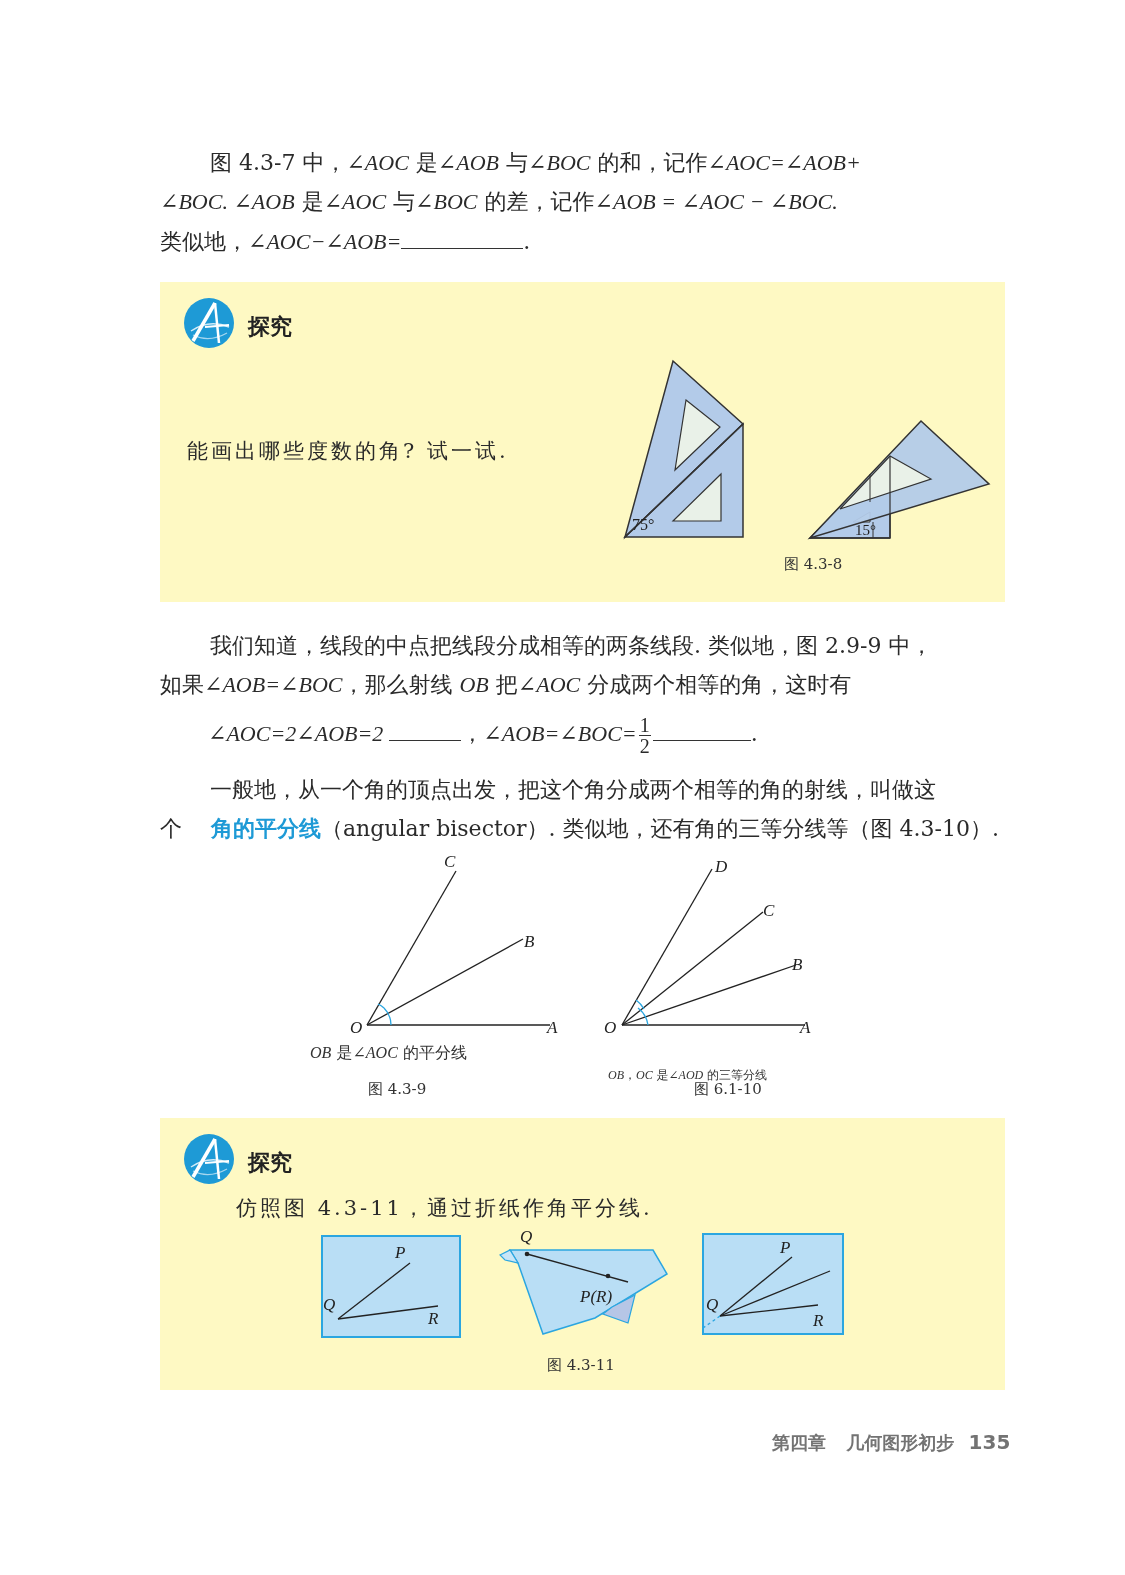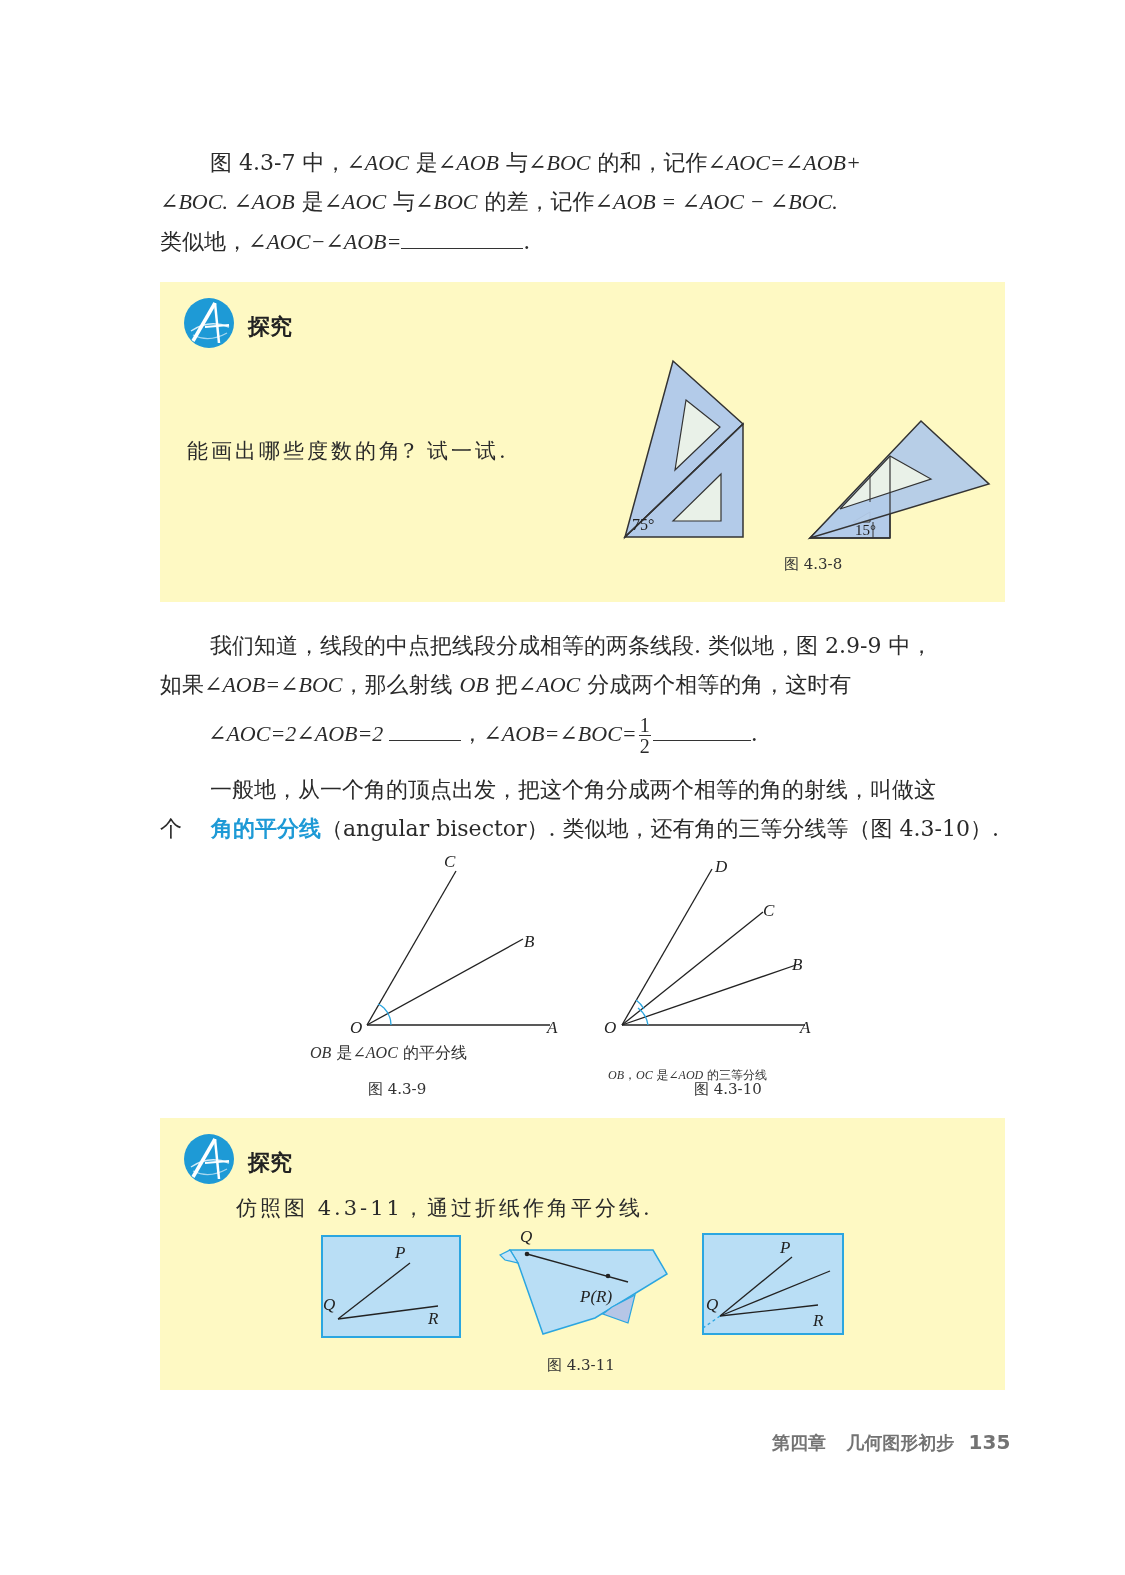--- a/index.html
+++ b/index.html
@@ -112,21 +112,21 @@
   <path d="M36 150 A28 28 0 0 1 44 159" stroke="#2ba6e0" stroke-width="1.3" fill="none"></path>
   <text class="fig-label" x="4" y="183">O</text>
   <text class="fig-label" x="200" y="183">A</text>
   <text class="fig-label" x="192" y="120">B</text>
   <text class="fig-label" x="163" y="66">C</text>
   <text class="fig-label" x="115" y="22">D</text>
 </svg>
 <div class="abs caption" style="left:608px; top:1043px; font-size:12px;margin-top:24px;">
   <span class="math">OB</span><span>，</span><span class="math">OC</span><span> 是</span><span class="math">∠AOD</span><span> 的三等分线</span>
 </div>
-<div class="abs caption" style="left:694px; top:1080px;">图 4.3-10</div>
+<div class="abs caption" style="left:694px; top:1080px;">图 6.1-10</div>
 
 <div class="panel" style="left:160px; top:1118px; width:845px; height:272px;">
   <div class="icon-wrap" style="left:23px; top:15px;">
     <svg width="52" height="52" viewBox="0 0 52 52">
       <circle cx="26" cy="26" r="25" fill="#1e9ad6"></circle>
       <path d="M8 34 Q26 22 46 30" stroke="#ffffff" stroke-width="1.5" fill="none" opacity="0.8"></path>
       <path d="M10 38 Q26 46 44 36" stroke="#ffffff" stroke-width="1.2" fill="none" opacity="0.6"></path>
       <line x1="32" y1="6" x2="10" y2="44" stroke="#ffffff" stroke-width="3.5"></line>
       <line x1="32" y1="6" x2="36" y2="46" stroke="#ffffff" stroke-width="2.5"></line>
       <line x1="22" y1="30" x2="46" y2="28" stroke="#ffffff" stroke-width="2"></line>

